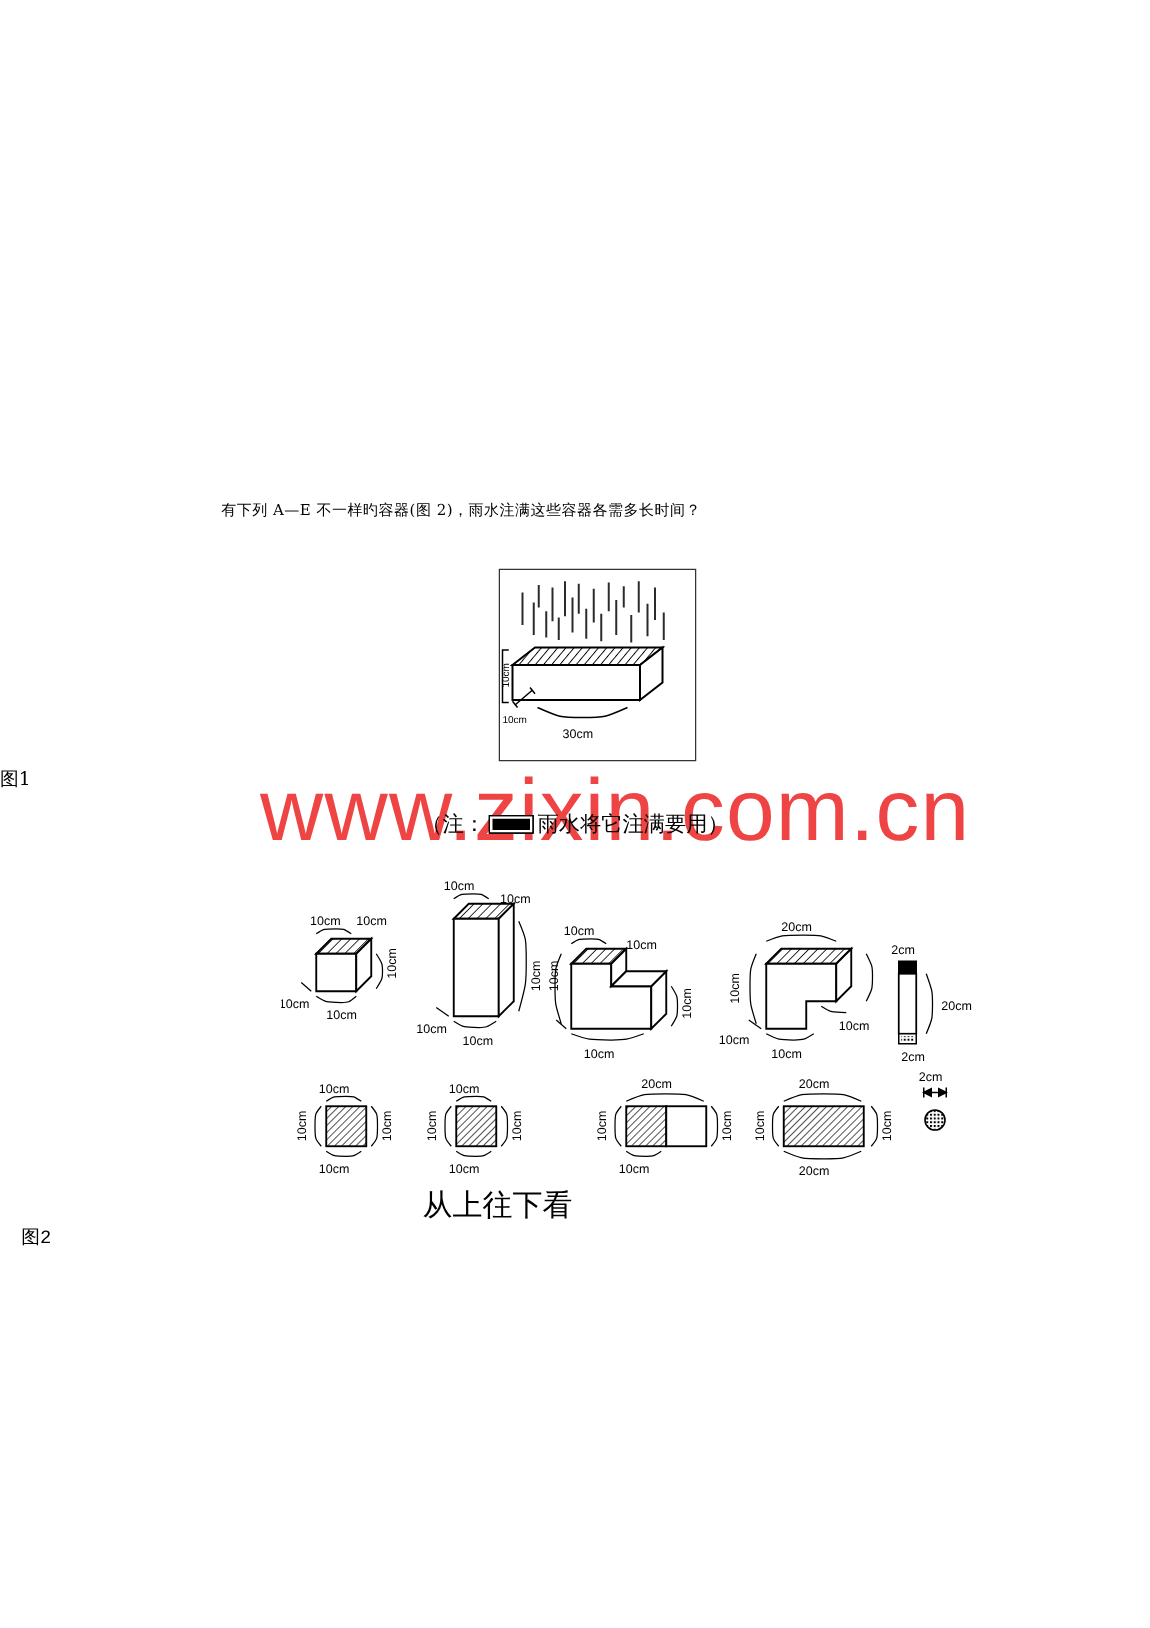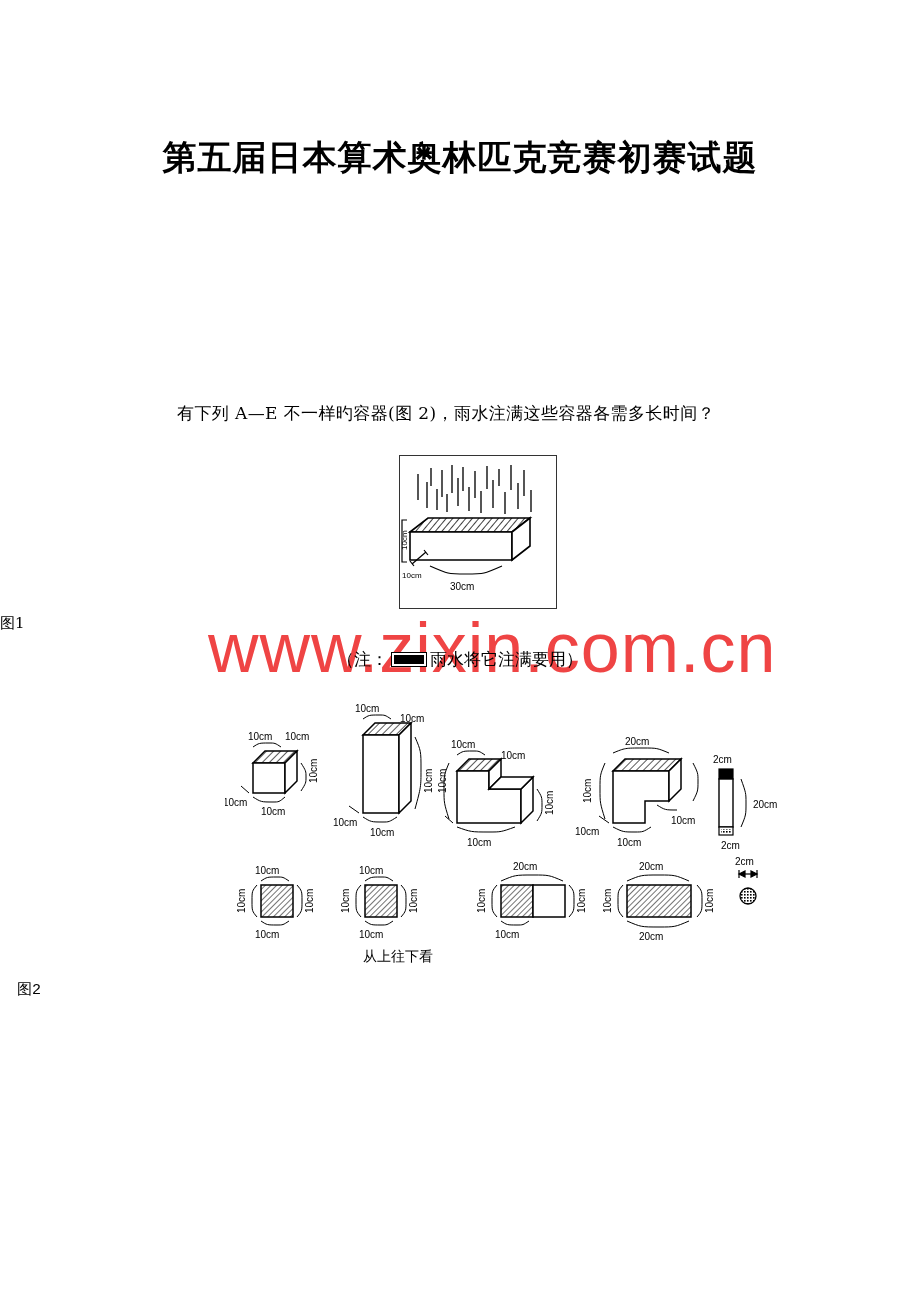--- a/index.html
+++ b/index.html
@@ -41,21 +41,21 @@
   
   .para{
     position:absolute;
     font-family:"DejaVu Serif", serif;
     font-size:19.5px;
     line-height:44px;
     letter-spacing:0.4px;
     z-index:2;
   }
   .p1{ left:135px; top:262px; width:680px; text-indent:40px;}
-  .p2{ left:135px; top:374px; width:700px; text-indent:42px; font-size:17px;}
+  .p2{ left:135px; top:374px; width:700px; text-indent:42px; font-size:12px;}
 
   
   .fig1-box{
     position:absolute;
     left:399px; top:455px;
     width:156px; height:152px;
     border:1.5px solid #333;
     background:#fff;
     z-index:2;
   }
@@ -86,38 +86,37 @@
 
   
   .fig2{
     position:absolute; left:225px; top:693px;
     width:580px; height:270px; z-index:2;
   }
   .fig2-cap1{
     position:absolute; left:0; top:948px; width:796px;
     text-align:center;
     font-family:"DejaVu Serif", serif;
-    font-size:14px; z-index:2;
+    font-size:24px; z-index:2;
   }
   .fig2-cap2{
     position:absolute; left:17px; top:980px; width:920px;
     text-align:left;
     font-family:Liberation Mono, monospace;
     font-size:15px; z-index:2;
   }
   svg text{font-family:"Liberation Sans", sans-serif;}
 </style>
 </head>
 <body>
 
 <div class="page">
 
   <div class="watermark">www.zixin.com.cn</div>
 
-  <h1 class="title">第五届日本算术奥林匹克竞赛初赛试题</h1>
 
   <p class="para p2">有下列 A—E 不一样旳容器(图 2)，雨水注满这些容器各需多长时间？</p>
 
   <div class="fig1-box">
     <svg class="rain" viewBox="0 0 156 152" width="156" height="152">
 
       <g stroke="#2b2b2b" stroke-width="1.6">
         <line x1="18" y1="18" x2="18" y2="44"></line>
         <line x1="27" y1="26" x2="27" y2="52"></line>
         <line x1="31" y1="12" x2="31" y2="30"></line>

